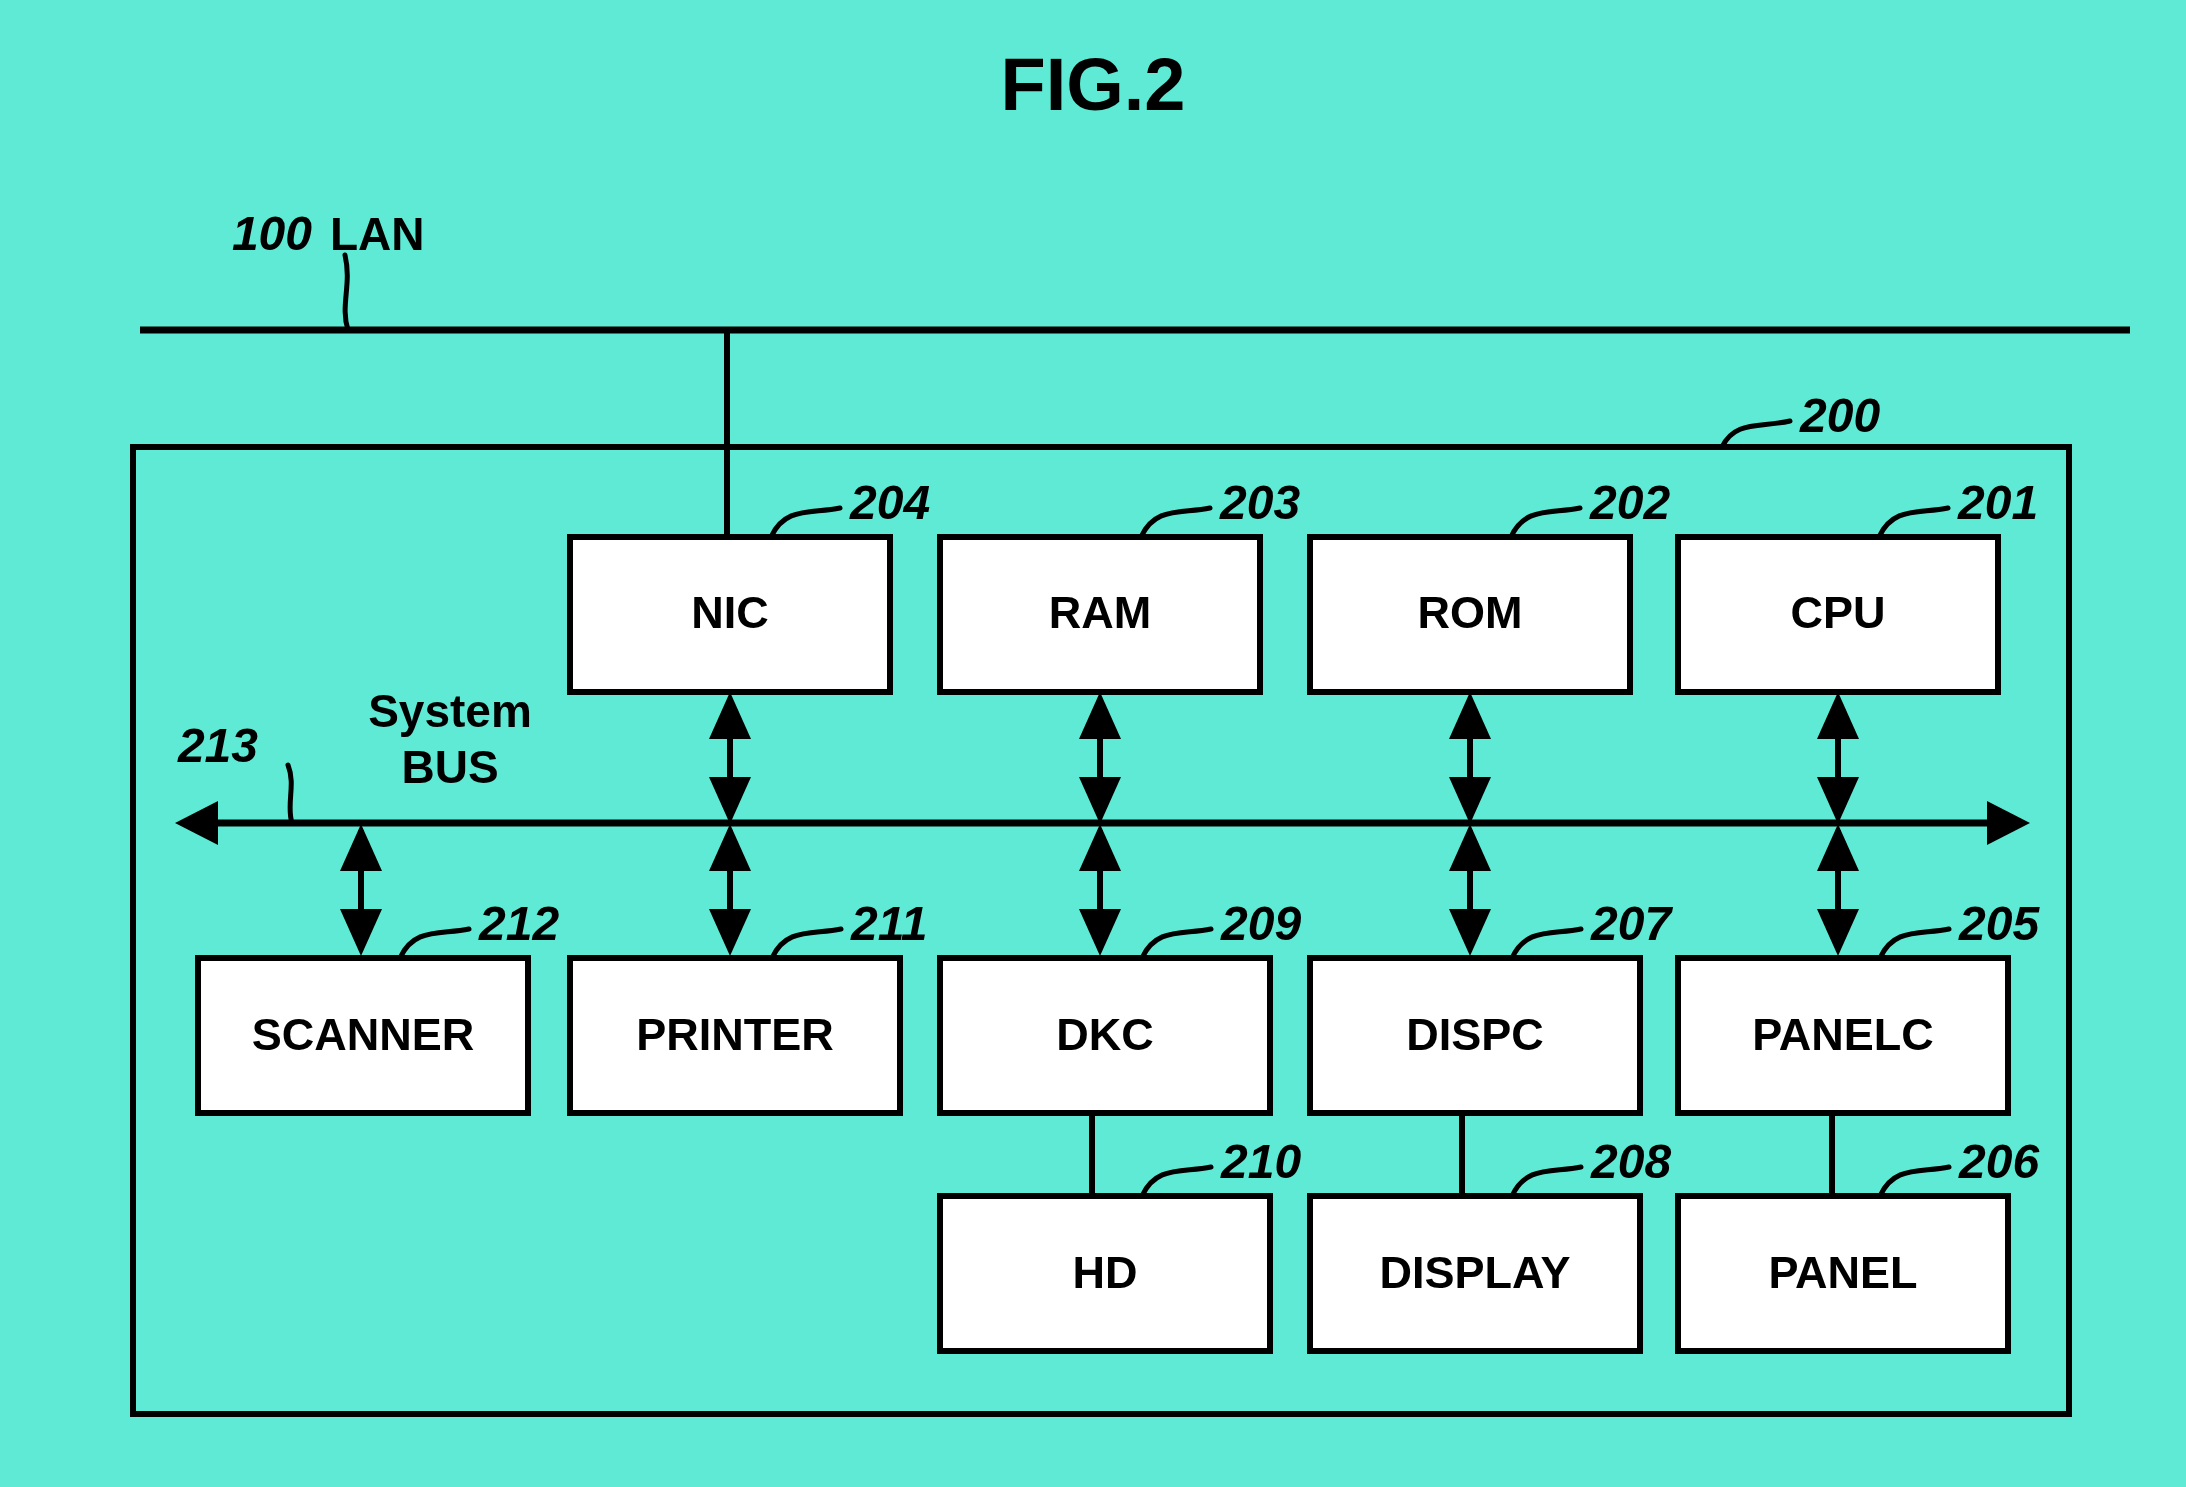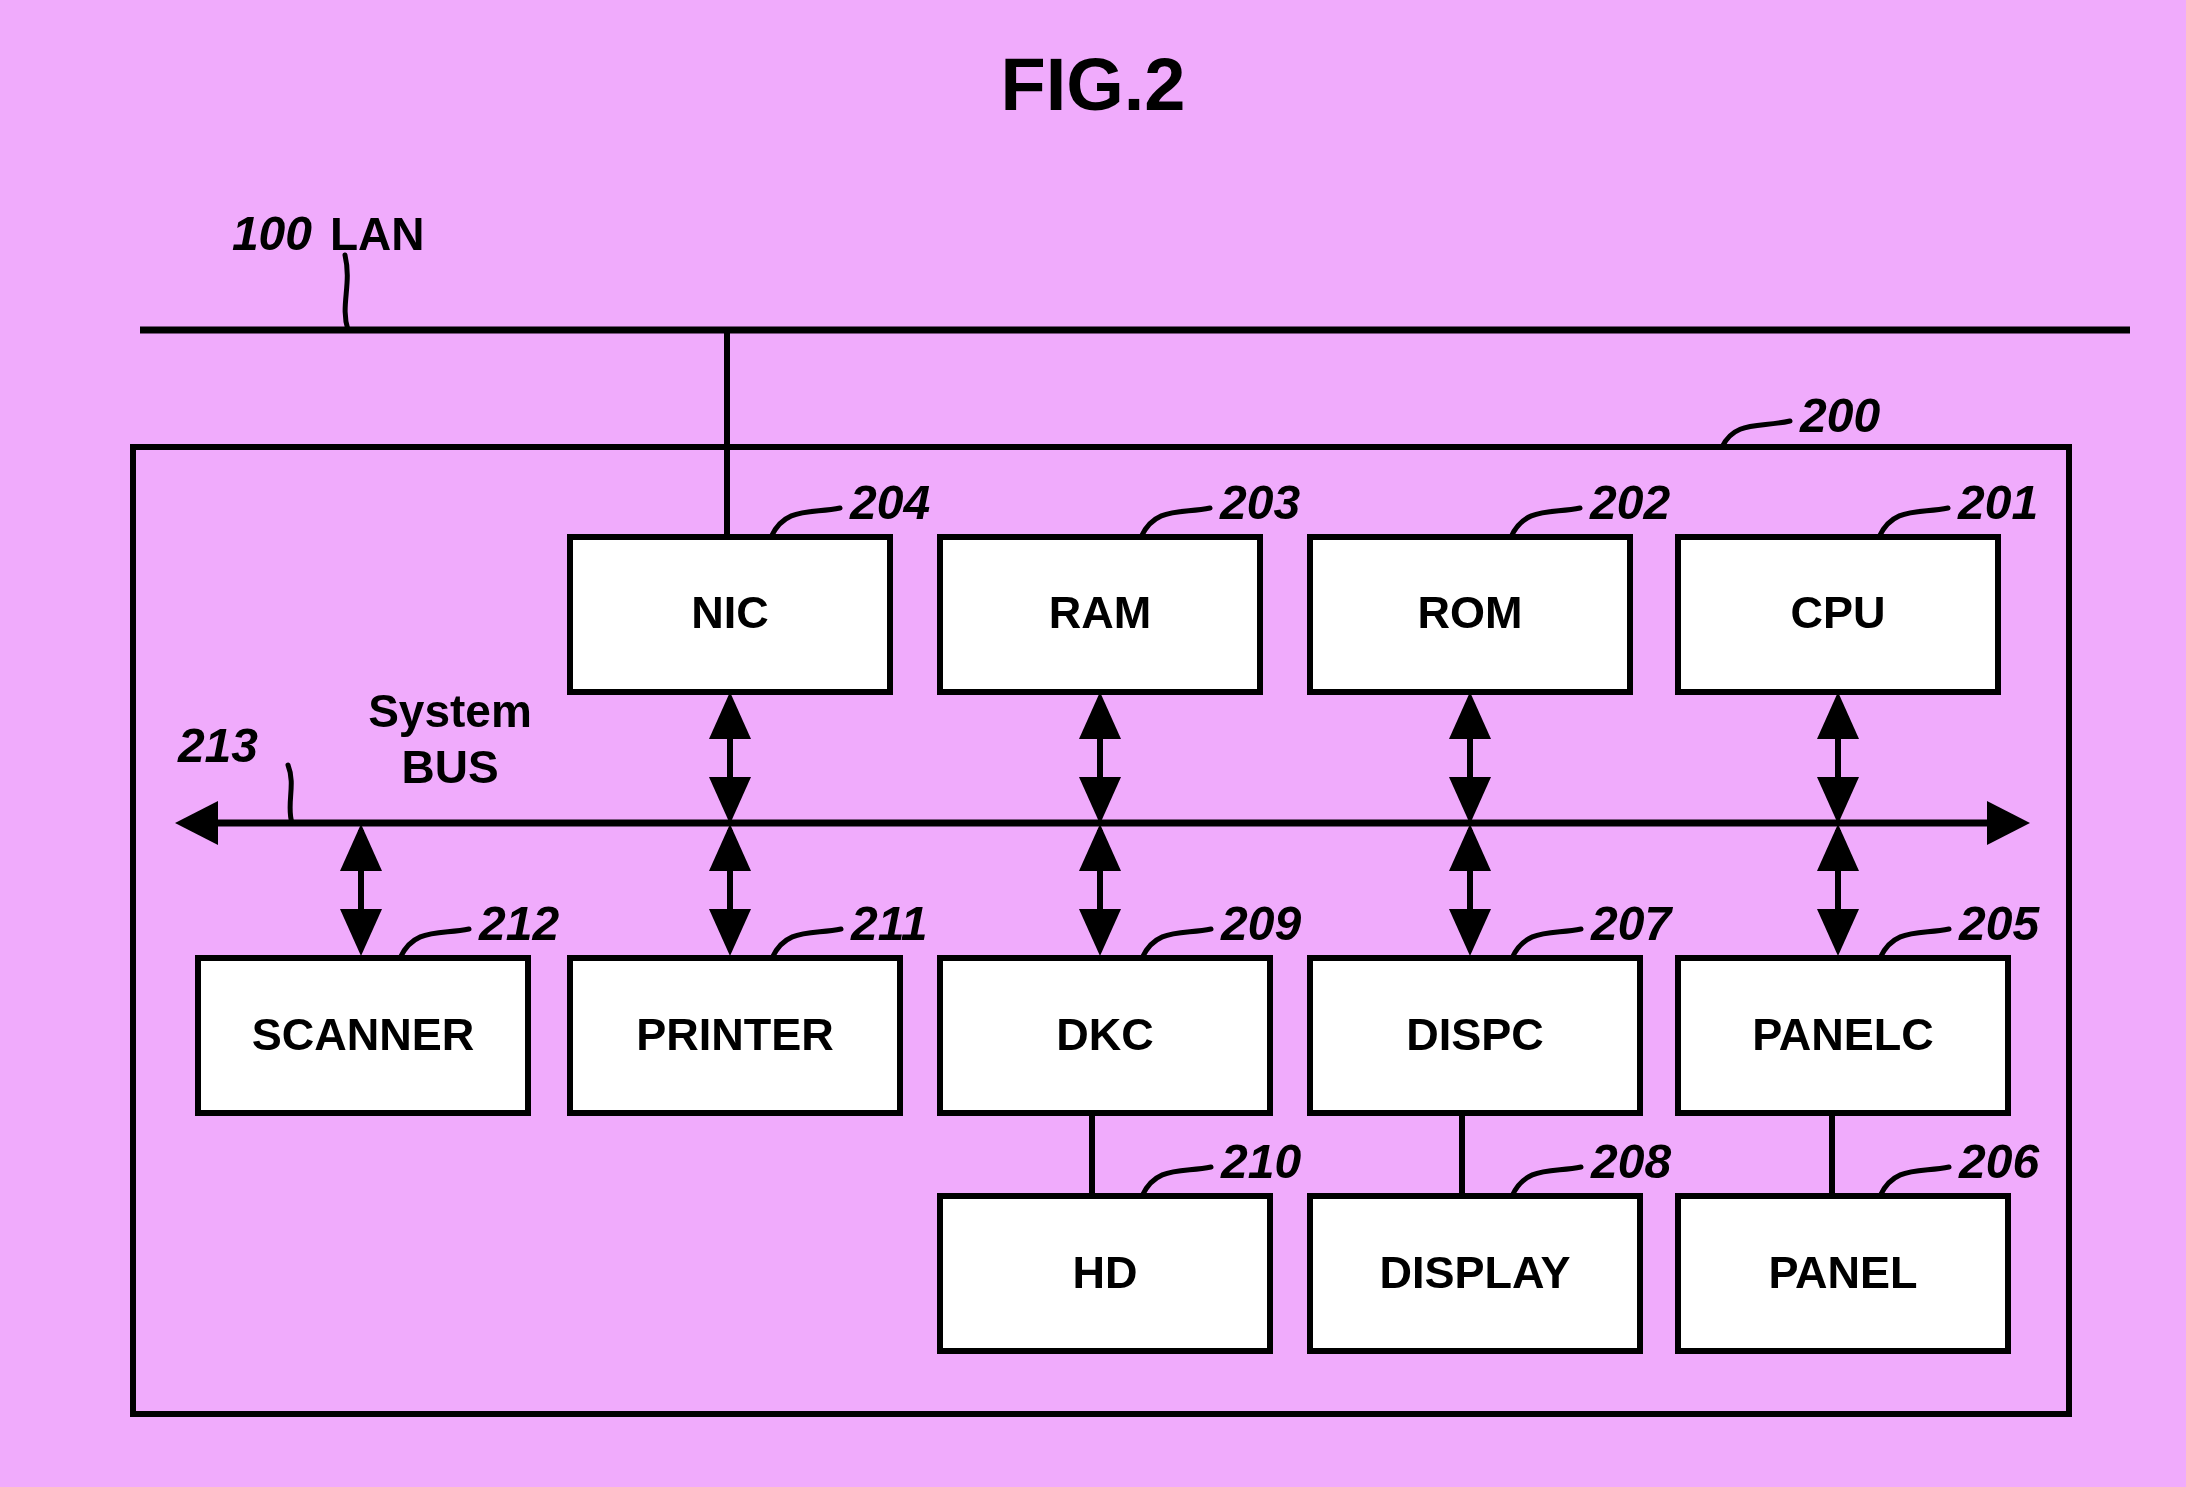--- a/index.html
+++ b/index.html
@@ -10,21 +10,21 @@
   body {
     width: 2186px;
     height: 1487px;
     overflow: hidden;
     font-family: "Liberation Sans", sans-serif;
   }
   #figure-root {
     position: relative;
     width: 2186px;
     height: 1487px;
-    background: #f0abfc;
+    background: #5eead4;
   }
   svg#diagram {
     position: absolute;
     top: 0;
     left: 0;
     width: 2186px;
     height: 1487px;
     display: block;
   }
   .fig-title {

